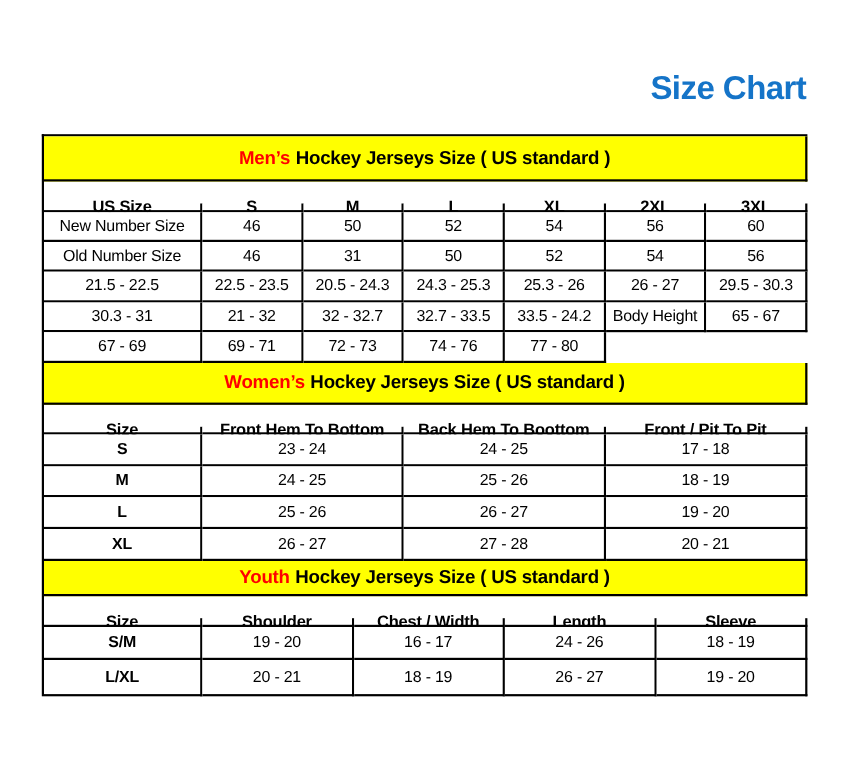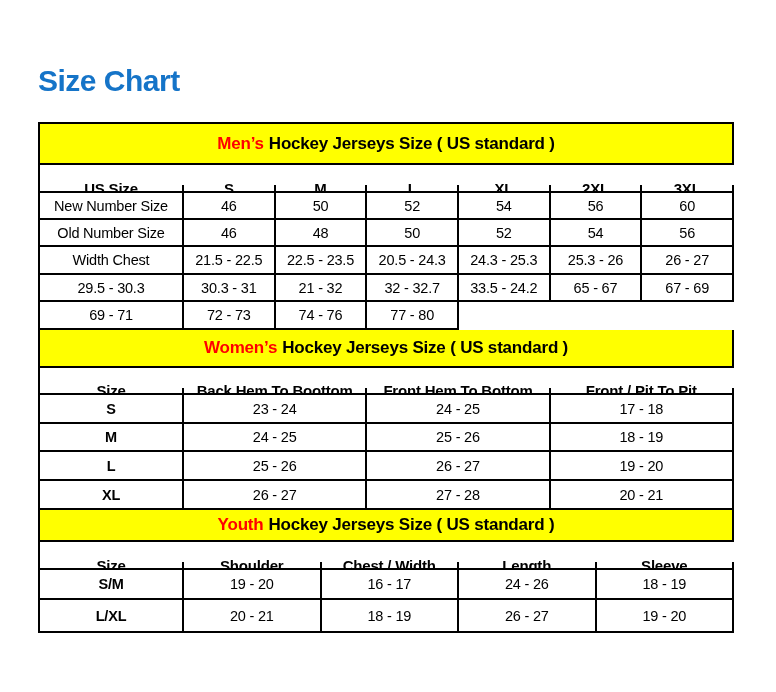--- a/index.html
+++ b/index.html
@@ -7,21 +7,21 @@
   body {
     position: relative;
     font-family: "Liberation Sans", sans-serif;
     color: #000;
     overflow: hidden;
   }
 
   .page-title {
     position: absolute;
     left: 38px; top: 64px; width: 695px;
-    text-align: left;
+    text-align: right;
     font-size: 30px;
     font-weight: bold;
     letter-spacing: -0.5px;
     color: #1574c8;
   }
 
   .chart-wrap {
     position: absolute;
     left: 38px; top: 122px; width: 696px;
     border-top: 2px solid #000;
@@ -86,60 +86,61 @@
     <div class="cell">New Number Size</div>
     <div class="cell">46</div>
     <div class="cell">50</div>
     <div class="cell">52</div>
     <div class="cell">54</div>
     <div class="cell">56</div>
     <div class="cell">60</div>
 
     <div class="cell">Old Number Size</div>
     <div class="cell">46</div>
-    <div class="cell">48</div>
+    <div class="cell">31</div>
     <div class="cell">50</div>
     <div class="cell">52</div>
     <div class="cell">54</div>
     <div class="cell">56</div>
 
-    <div class="cell">Width Chest</div>
     <div class="cell">21.5 - 22.5</div>
     <div class="cell">22.5 - 23.5</div>
     <div class="cell">20.5 - 24.3</div>
     <div class="cell">24.3 - 25.3</div>
     <div class="cell">25.3 - 26</div>
     <div class="cell">26 - 27</div>
 
     <div class="cell">29.5 - 30.3</div>
     <div class="cell">30.3 - 31</div>
     <div class="cell">21 - 32</div>
     <div class="cell">32 - 32.7</div>
+    <div class="cell">32.7 - 33.5</div>
     <div class="cell">33.5 - 24.2</div>
 
+    <div class="cell">Body Height</div>
     <div class="cell">65 - 67</div>
     <div class="cell">67 - 69</div>
     <div class="cell">69 - 71</div>
     <div class="cell">72 - 73</div>
     <div class="cell">74 - 76</div>
     <div class="cell">77 - 80</div>
   </div>
 
   <div class="grid grid-women">
     <div class="cell banner">
       <span class="red-word">Women’s</span>
       <span>Hockey Jerseys Size ( US standard )</span>
     </div>
 
     <div class="cell hdr">Size</div>
+    <div class="cell hdr">Front Hem To Bottom</div>
     <div class="cell hdr">
       <span>Back Hem To</span>
       <span class="wavy">Boottom</span>
     </div>
-    <div class="cell hdr">Front Hem To Bottom</div>
     <div class="cell hdr">Front / Pit To Pit</div>
 
     <div class="cell rowlabel-bold">S</div>
     <div class="cell">23 - 24</div>
     <div class="cell">24 - 25</div>
     <div class="cell">17 - 18</div>
 
     <div class="cell rowlabel-bold">M</div>
     <div class="cell">24 - 25</div>
     <div class="cell">25 - 26</div>

